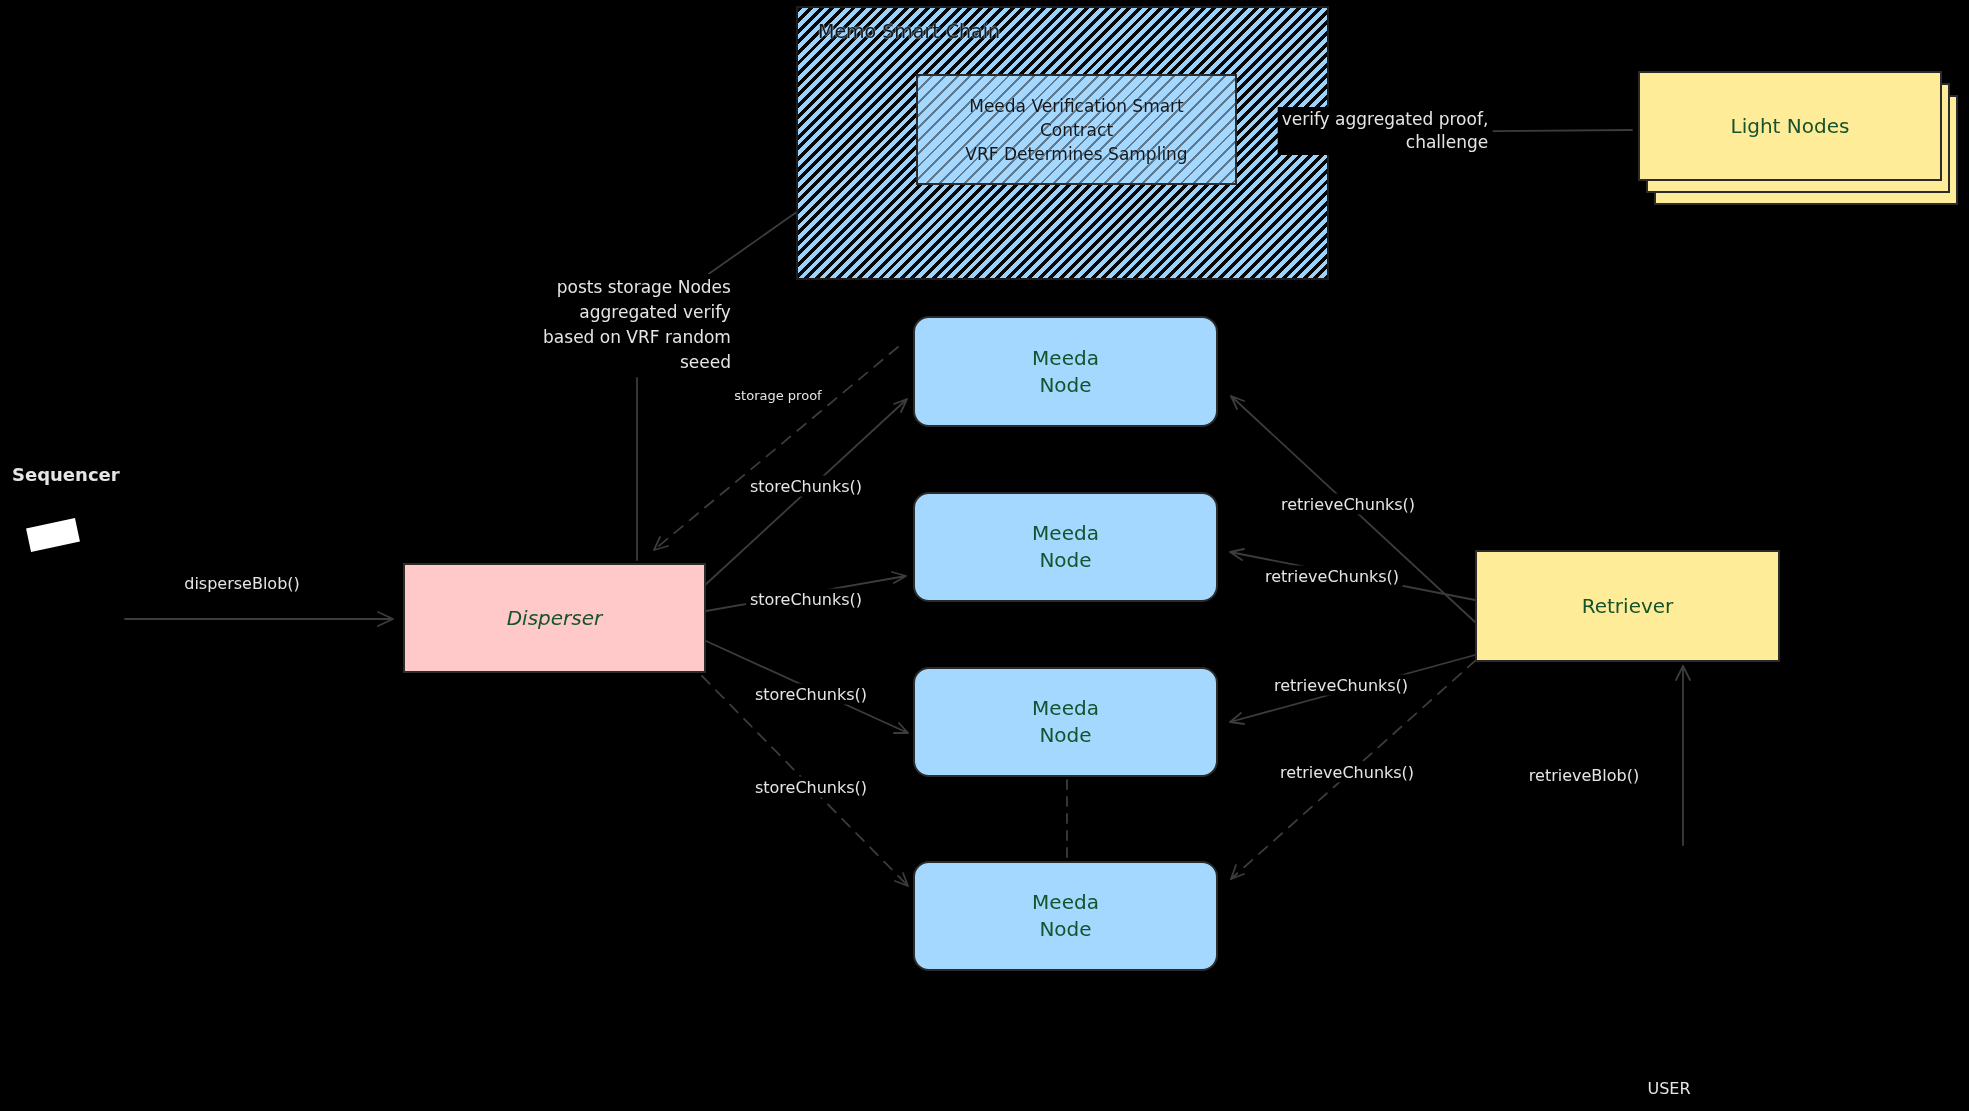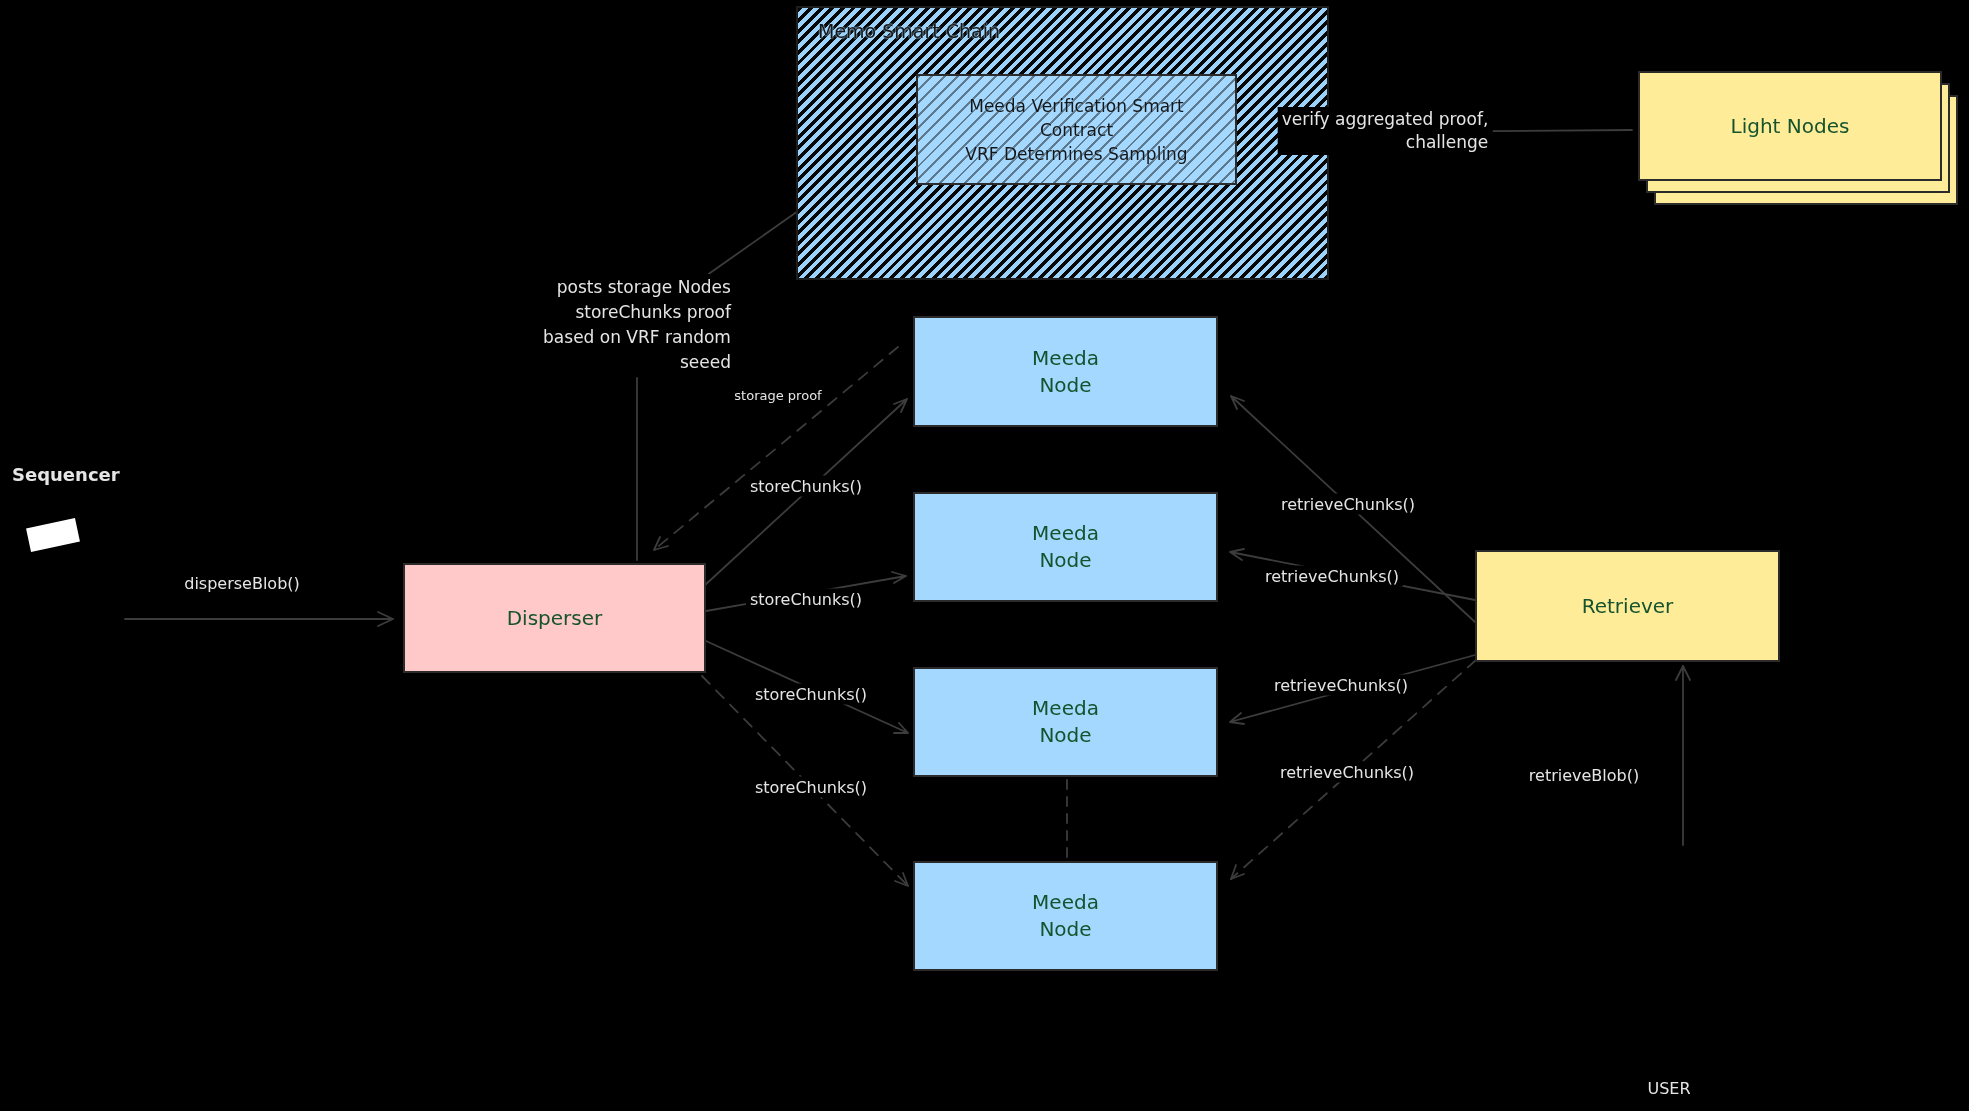--- a/index.html
+++ b/index.html
@@ -9,22 +9,22 @@
   }
   .wire{position:absolute;inset:0;width:1969px;height:1111px;}
 
   .box{
     position:absolute;box-sizing:border-box;border:2px solid #2b2b2b;
     display:flex;align-items:center;justify-content:center;
     color:#14532d;text-align:center;
   }
   .box .t{line-height:27px;font-size:20px;}
 
-  .blue{background:#a5d8ff;}
-  .pink{background:#ffc9c9;}
+  .blue{background:#a5d8ff;border-radius:16px;}
+  .pink{background:#ffc9c9;font-style:italic;}
   .yellow{background:#ffec99;}
 
   .chain{
     left:796px;top:6px;width:533px;height:274px;
     background:#9cd3fc;
     background-image:repeating-linear-gradient(135deg,#070707 0px,#070707 3.5px,rgba(0,0,0,0) 3.5px,rgba(0,0,0,0) 7.5px);
     border:2px solid #1e1e1e;position:absolute;box-sizing:border-box;
   }
   .chain-title{
     position:absolute;left:20px;top:12px;font-size:19px;color:#161616;
@@ -143,21 +143,21 @@
 
   <div class="lbl" style="left:1348px;top:504px;">retrieveChunks()</div>
   <div class="lbl" style="left:1332px;top:576px;">retrieveChunks()</div>
   <div class="lbl" style="left:1341px;top:685px;">retrieveChunks()</div>
   <div class="lbl" style="left:1347px;top:772px;">retrieveChunks()</div>
 
   <div class="lbl" style="left:1584px;top:775px;">retrieveBlob()</div>
 
   <div class="lbl multi" style="left:637px;top:325px;">
     <span>posts storage Nodes</span><br>
-    <span>storeChunks proof</span><br>
+    <span>aggregated verify</span><br>
     <span>based on VRF random</span><br>
     <span>seeed</span>
   </div>
 
   <div class="lbl multi" style="left:1385px;top:131px;line-height:23px;">
     <span>verify aggregated proof,</span><br>
     <span>challenge</span>
   </div>
 
 </div>

